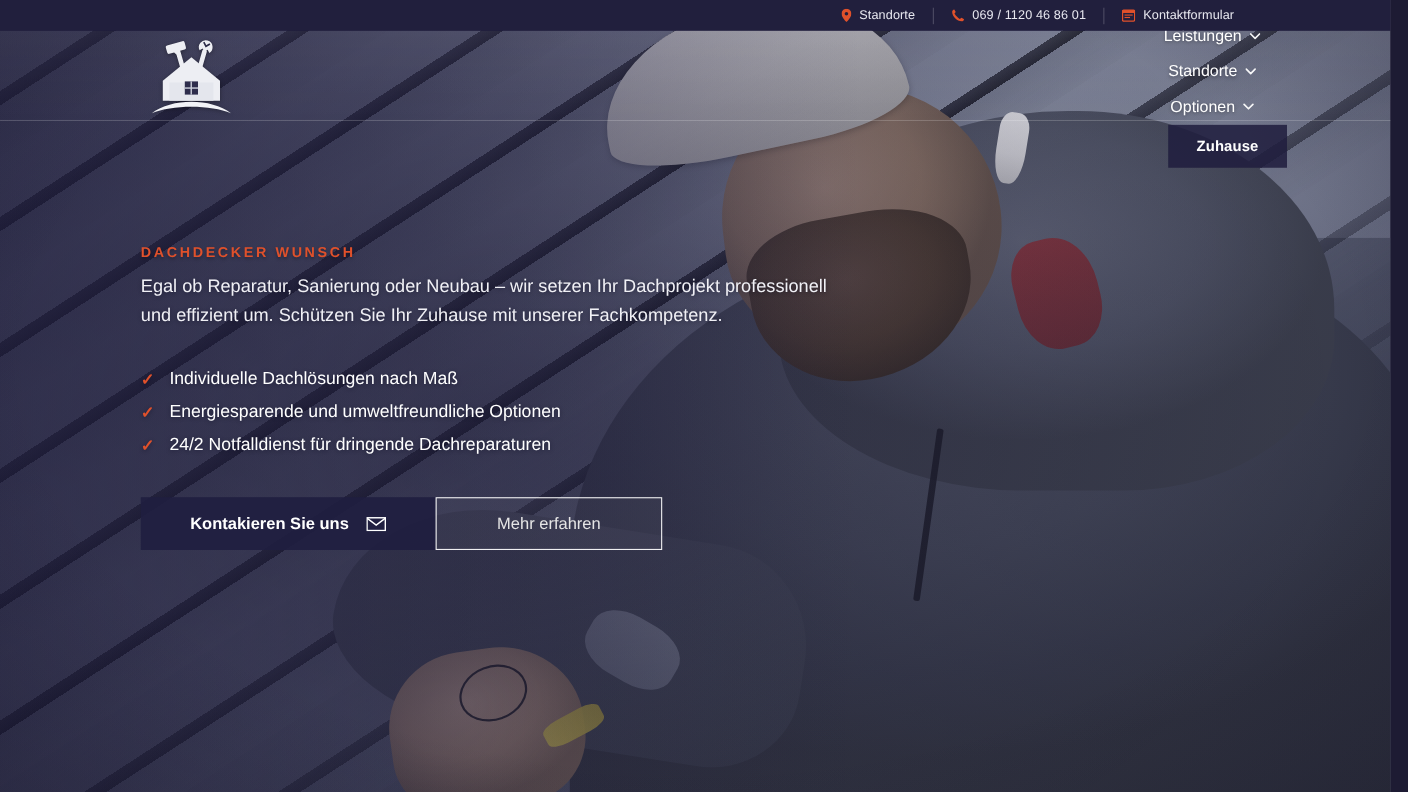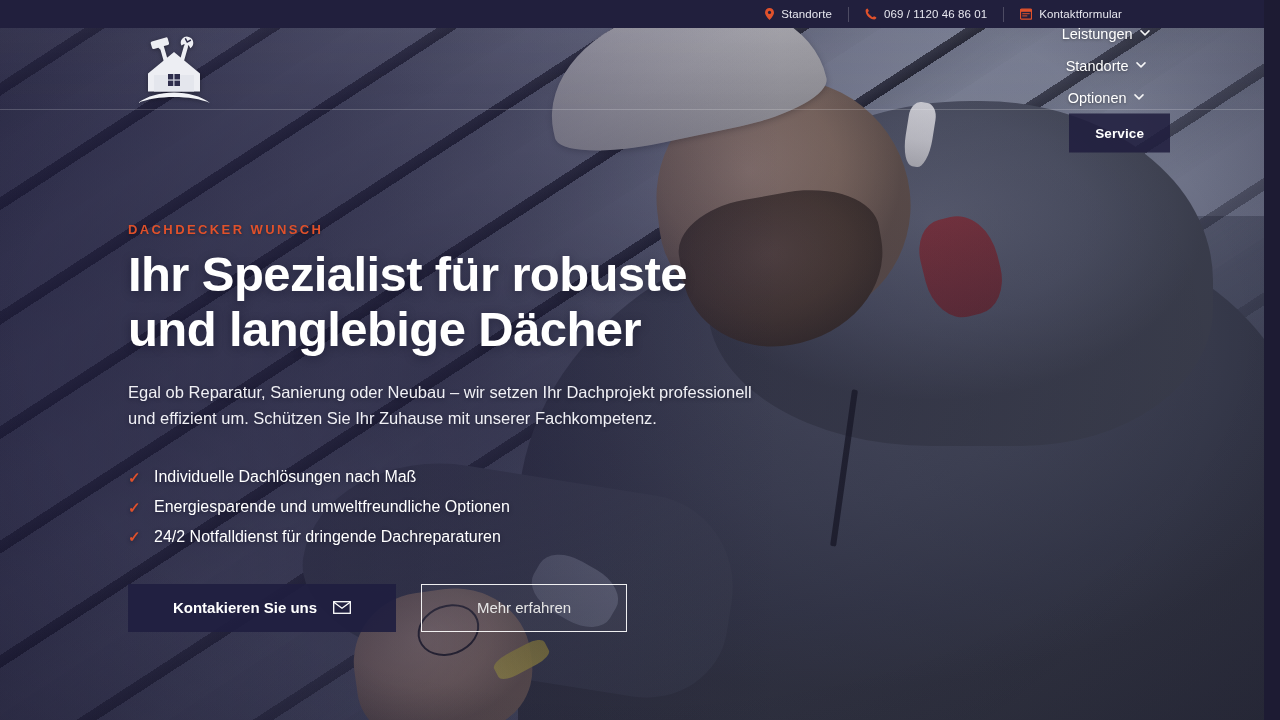--- a/index.html
+++ b/index.html
@@ -335,21 +335,21 @@
   .check {
     color: #e0512b;
     font-size: 15px;
     font-weight: 700;
     line-height: 1;
     width: 12px;
     flex: 0 0 12px;
     text-align: center;
   }
 
-  .cta-row { display: flex; align-items: flex-start; gap: 25px; }
+  .cta-row { display: flex; align-items: flex-start; }
   .btn-primary {
     background: rgba(32,30,64,.92);
     color: #ffffff;
     font-size: 15px;
     font-weight: 700;
     border: none;
     padding: 0 32px;
     height: 48px;
     min-width: 268px;
     display: flex;
@@ -505,32 +505,28 @@
 
       <div class="nav-item">
         <span>Optionen</span>
         <span class="chev">
           <svg width="10" height="7" viewBox="0 0 10 7" fill="none">
               <path d="M1 1.4 L5 5.4 L9 1.4" stroke="#ffffff" stroke-width="1.5" stroke-linecap="round" stroke-linejoin="round"></path>
             </svg>
         </span>
       </div>
 
-      <button class="btn-kontakt">Service</button>
+      <button class="btn-kontakt">Zuhause</button>
     </div>
   </div>
 
   <div class="hero">
 
     <div class="eyebrow">DACHDECKER WUNSCH</div>
 
-    <h1 class="hero-title">
-      <span>Ihr Spezialist für robuste</span><br>
-      <span>und langlebige Dächer</span>
-    </h1>
 
     <p class="hero-sub">Egal ob Reparatur, Sanierung oder Neubau – wir setzen Ihr Dachprojekt professionell und effizient um. Schützen Sie Ihr Zuhause mit unserer Fachkompetenz.</p>
 
     <ul class="feature-list">
       <li class="feature-item">
         <span class="check">✓</span>
         <span>Individuelle Dachlösungen nach Maß</span>
       </li>
       <li class="feature-item">
         <span class="check">✓</span>

